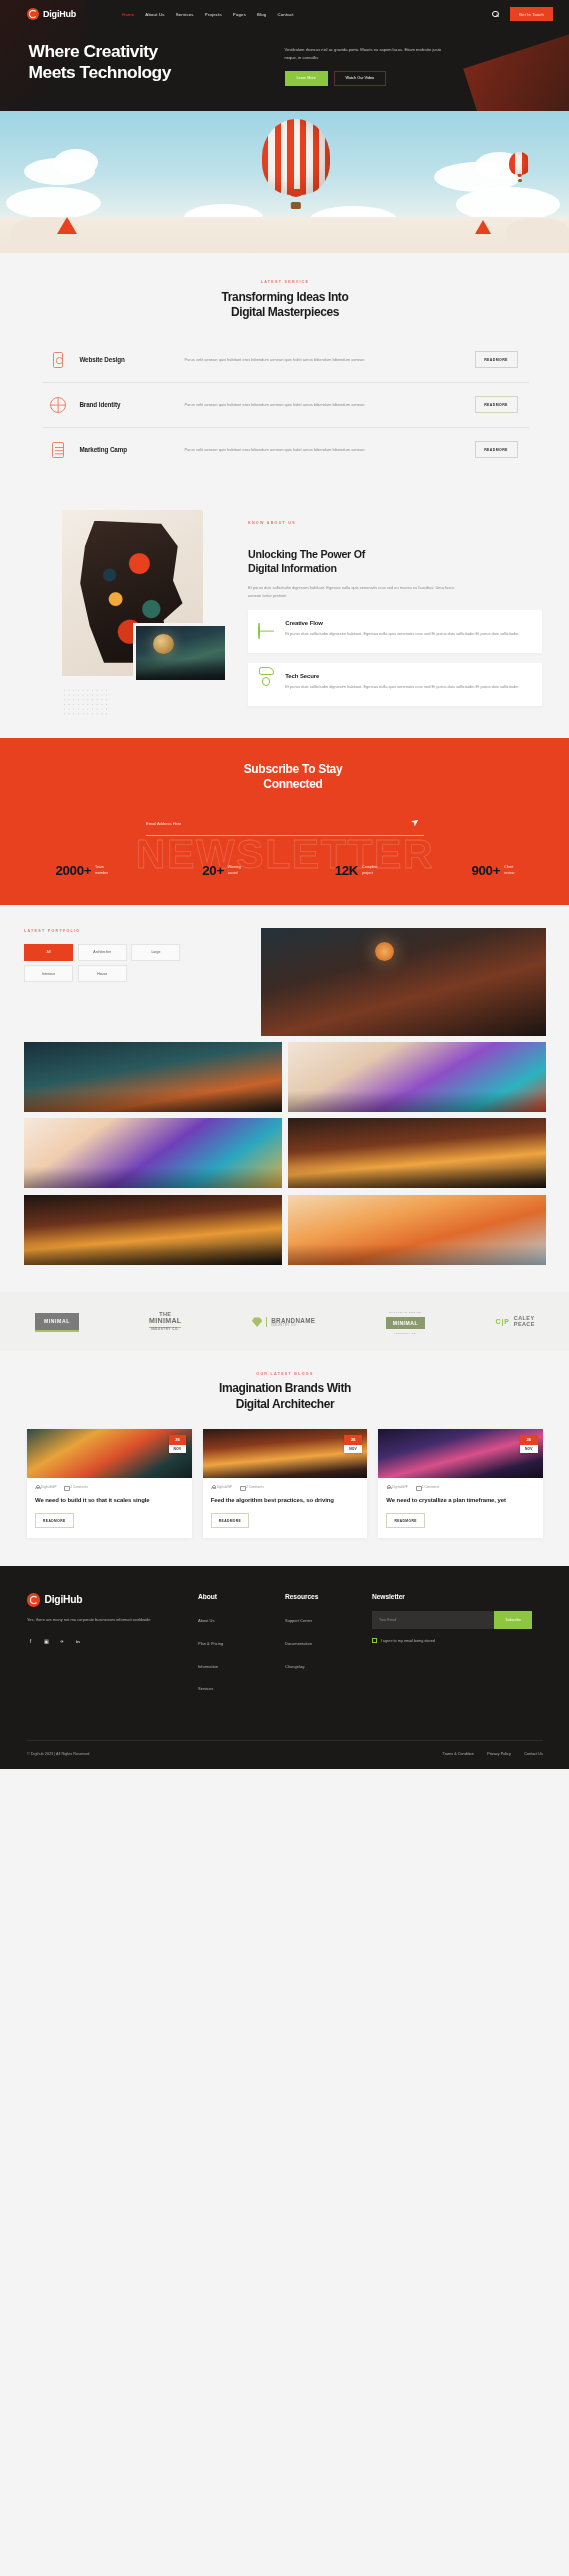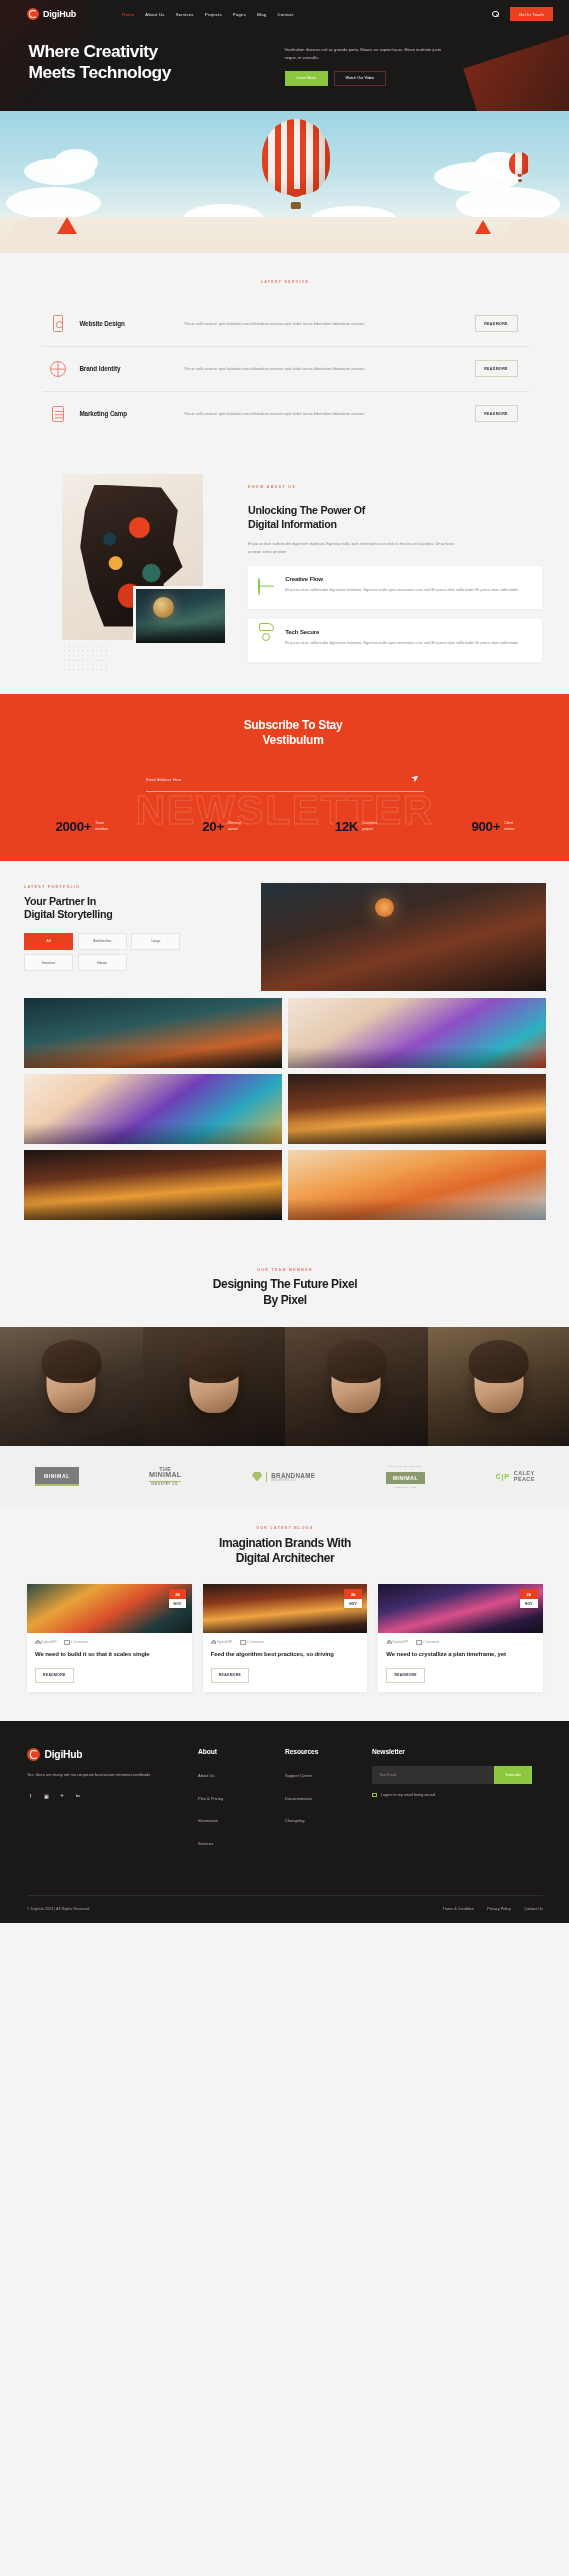--- a/index.html
+++ b/index.html
@@ -209,21 +209,21 @@
     border-radius:50%; background:radial-gradient(circle at 38% 35%,#e9c88a,#b8873f 70%,#7a5420);
     box-shadow:0 0 12.7px rgba(233,200,138,.45);
   }
   .about-img-inset:after {
     content:""; position:absolute; left:0; bottom:0; width:100%; height:20.6px;
     background:linear-gradient(to top,#0d1416,rgba(13,20,22,0));
   }
   .about-right { flex:1; padding:17.4px 28.5px 0 11px; }
   .about-right .eyebrow { text-align:left; }
   .about-title {
-    font-size:10.7px; line-height:1.3; font-weight:bold; letter-spacing:-0.3px; margin-top:15px;
+    font-size:10.7px; line-height:1.3; font-weight:bold; letter-spacing:-0.3px; margin-top:23px;
   }
   .about-desc { font-size:4px; color:#8b8b8b; line-height:2; margin-top:8px; max-width:212px; }
   .feat-card {
     background:#fff; margin-top:10.3px; padding:10.3px 12px 10.3px 9.5px;
     display:flex; gap:8.7px; align-items:flex-start;
     box-shadow:0 0.8px 3.2px rgba(0,0,0,.04);
   }
   .feat-ico { width:19px; height:19px; flex:none; margin-top:3.2px; }
   .ico-circle-grid {
     width:16.6px; height:16.6px; border:0.8px solid #8dc63f; border-radius:50%; position:relative;
@@ -519,20 +519,24 @@
     </div>
     <div class="ground"></div>
     <span class="hill" style="left:11px;width:68px;height:25px;"></span>
     <span class="hill" style="left:506px;width:63px;height:24px;"></span>
     <span style="position:absolute;left:57px;bottom:19px;width:0;height:0;border-left:10.3px solid transparent;border-right:10.3px solid transparent;border-bottom:17.4px solid #e8411f;"></span>
     <span style="position:absolute;left:475px;bottom:19px;width:0;height:0;border-left:8.7px solid transparent;border-right:8.7px solid transparent;border-bottom:14.2px solid #e8411f;"></span>
   </div>
 
   <section class="sec services">
     <div class="eyebrow">LATEST SERVICE</div>
+    <h2 class="sec-title">
+      <span>Transforming Ideas Into</span><br>
+      <span>Digital Masterpieces</span>
+    </h2>
     <div class="svc-list">
       <div class="svc-row">
         <div class="svc-ico">
             <span class="ico-phone"></span>
           </div>
         <div class="svc-name">Website Design</div>
         <div class="svc-desc">Purus velit aenean quis habitant eros bibendum aenean quis habit aeros bibendum bibendum aenean</div>
         <button class="btn-readmore">READMORE</button>
       </div>
       <div class="svc-row">
@@ -584,21 +588,21 @@
           <div class="feat-desc">Et purus duis sollicitudin dignissim habitant. Egestas nulla quis venenatis cras sed Et purus duis sollicitudin Et purus duis sollicitudin</div>
         </div>
       </div>
     </div>
   </section>
 
   <section class="newsletter">
     <div class="nl-ghost">NEWSLETTER</div>
     <h2 class="nl-title">
       <span>Subscribe To Stay</span><br>
-      <span>Vestibulum</span>
+      <span>Connected</span>
     </h2>
     <div class="nl-form">
       <input class="nl-input" type="text" placeholder="Email Address Here" style="">
       <button class="nl-send"></button>
     </div>
     <div class="stats">
       <div class="stat">
         <span class="stat-num">2000+</span>
         <span class="stat-lbl">
           <span>Team</span><br>
@@ -626,65 +630,40 @@
           <span>review</span>
         </span>
       </div>
     </div>
   </section>
 
   <section class="sec portfolio">
     <div class="pf-head">
       <div class="pf-head-left">
         <div class="eyebrow">LATEST PORTFOLIO</div>
-        <h2 class="pf-title">
-          <span>Your Partner In</span><br>
-          <span>Digital Storytelling</span>
-        </h2>
         <div class="pf-filters">
           <button class="pf-filter active">All</button>
           <button class="pf-filter">Architecher</button>
           <button class="pf-filter">Large</button>
           <button class="pf-filter">Interiour</button>
           <button class="pf-filter">House</button>
         </div>
       </div>
       <div class="pf-hero-img"></div>
     </div>
     <div class="pf-grid">
       <div class="pf-cell pf-a"></div>
       <div class="pf-cell pf-b"></div>
       <div class="pf-cell pf-c"></div>
       <div class="pf-cell pf-d"></div>
       <div class="pf-cell pf-e"></div>
       <div class="pf-cell pf-f"></div>
     </div>
   </section>
 
-  <section class="sec team">
-    <div class="eyebrow">OUR TEAM MEMBER</div>
-    <h2 class="sec-title">
-      <span>Designing The Future Pixel</span><br>
-      <span>By Pixel</span>
-    </h2>
-    <div class="team-grid">
-      <div class="team-card tc1">
-          <div class="face"></div>
-        </div>
-      <div class="team-card tc2">
-          <div class="face"></div>
-        </div>
-      <div class="team-card tc3">
-          <div class="face"></div>
-        </div>
-      <div class="team-card tc4">
-          <div class="face"></div>
-        </div>
-    </div>
-  </section>
 
   <section class="clients">
     <div class="logo-box">
       <span class="lg1">MINIMAL</span>
     </div>
     <div class="logo-box lg2">
       <span class="l1">THE</span>
       <span class="l2">MINIMAL</span>
       <span class="l3">INDUSTRY CO.</span>
     </div>

